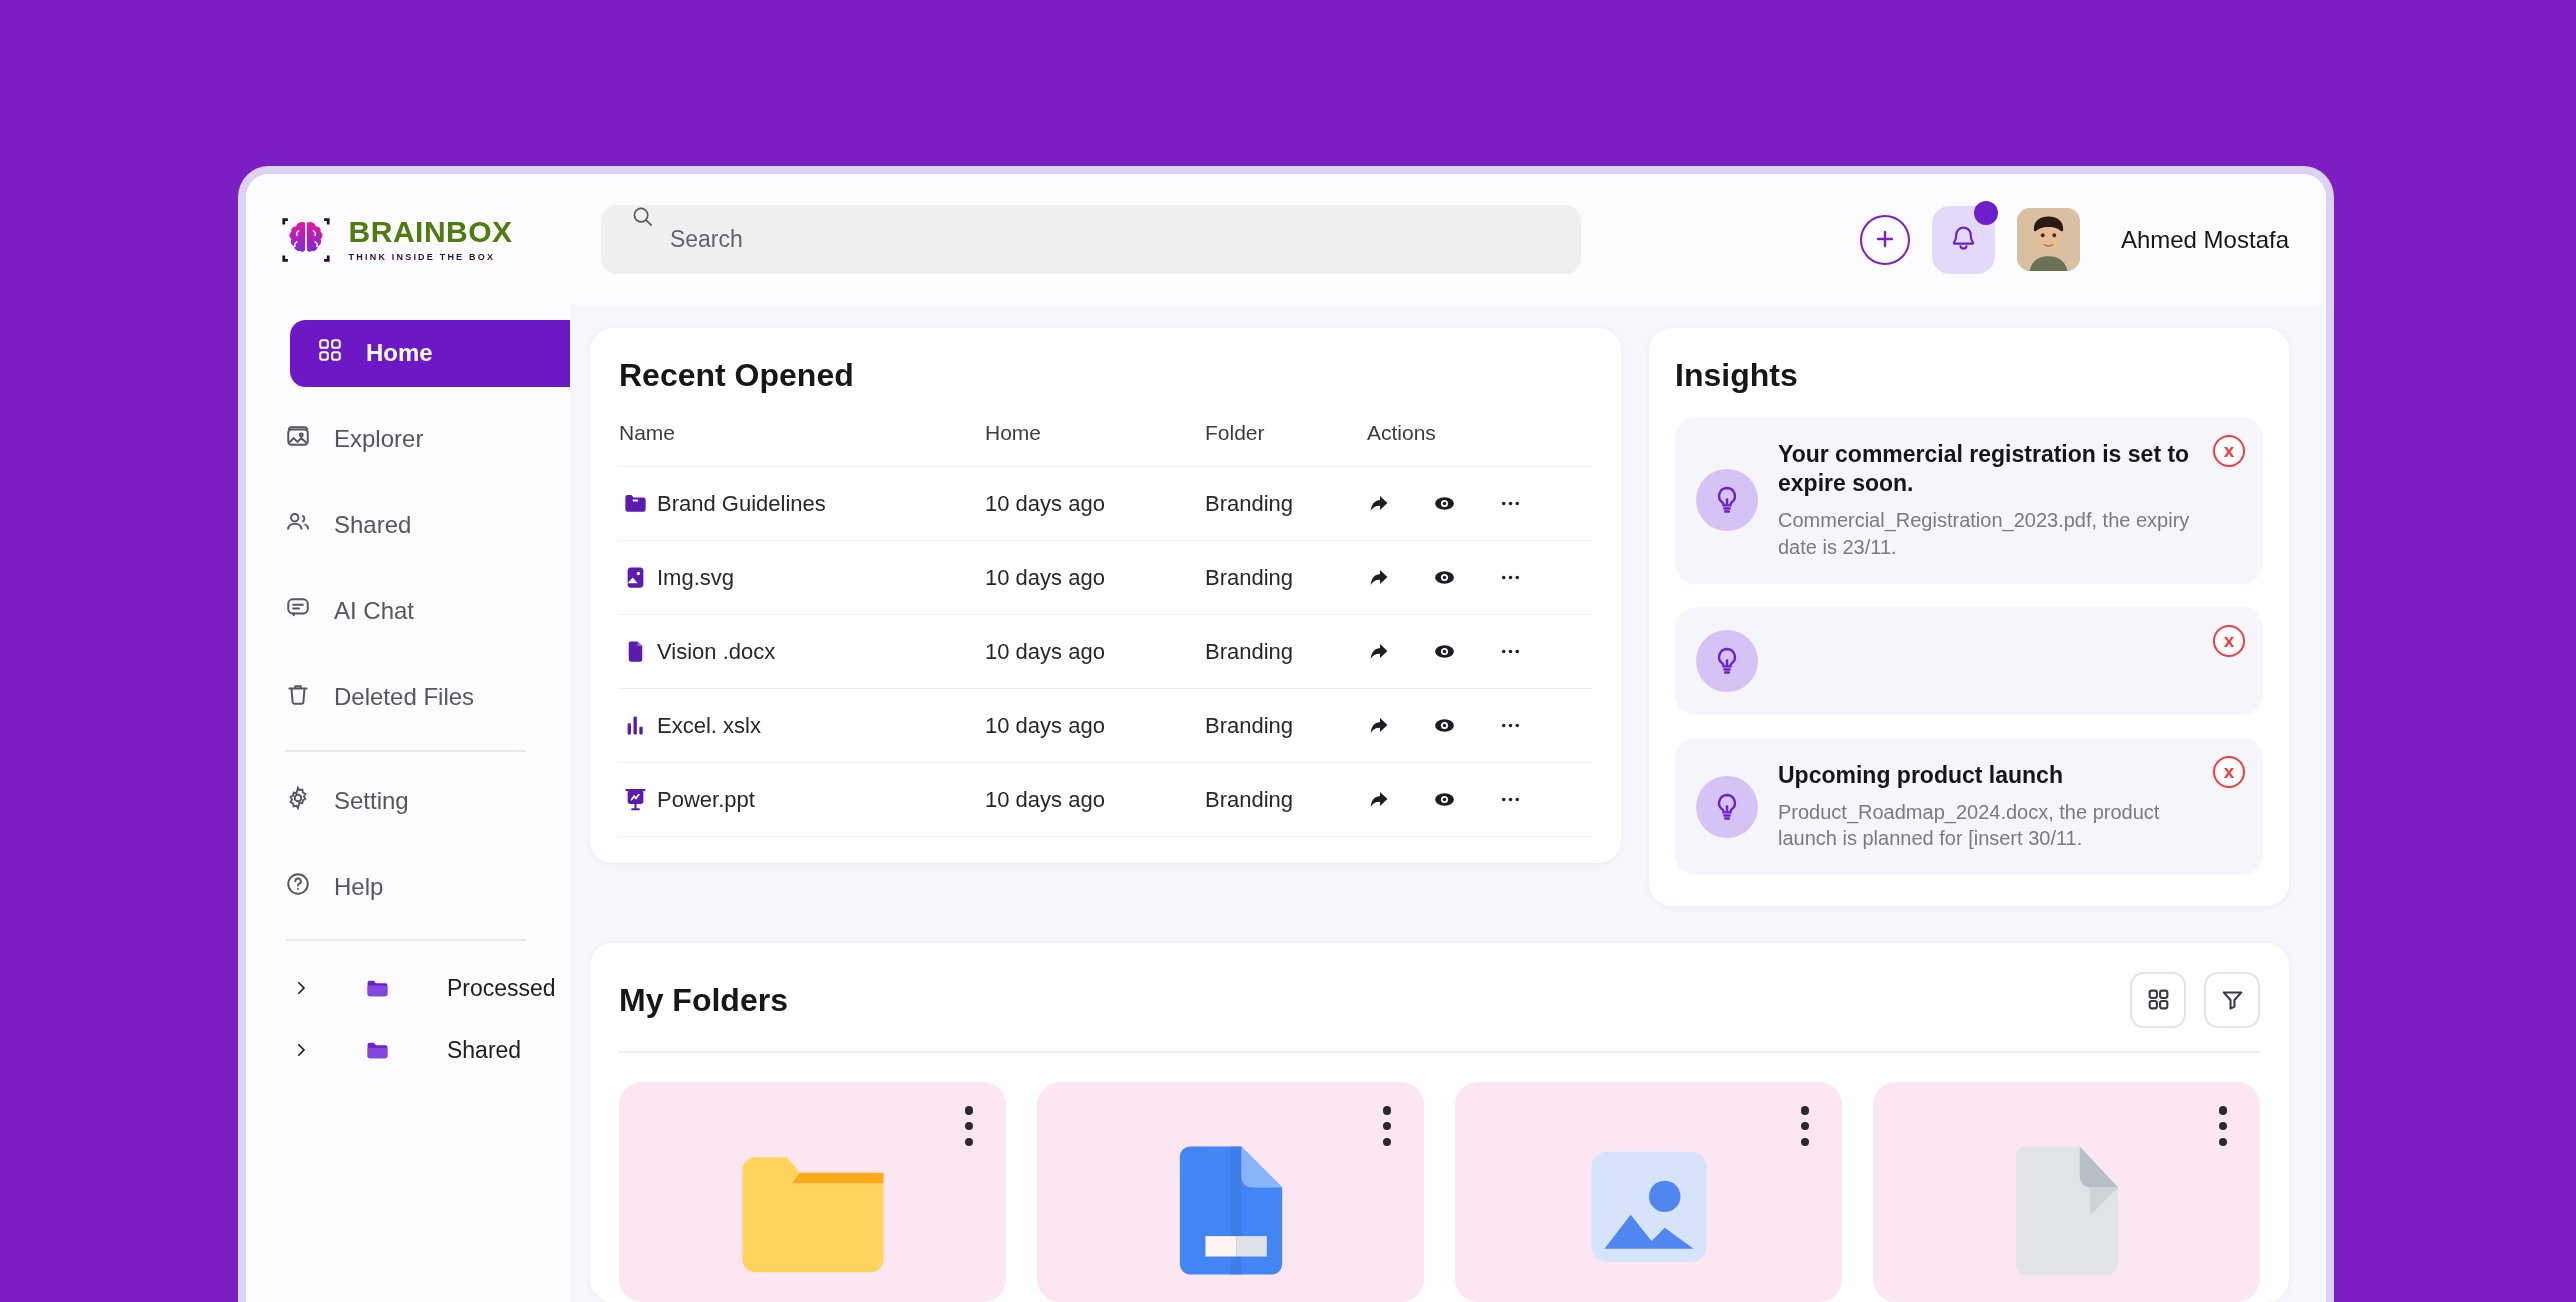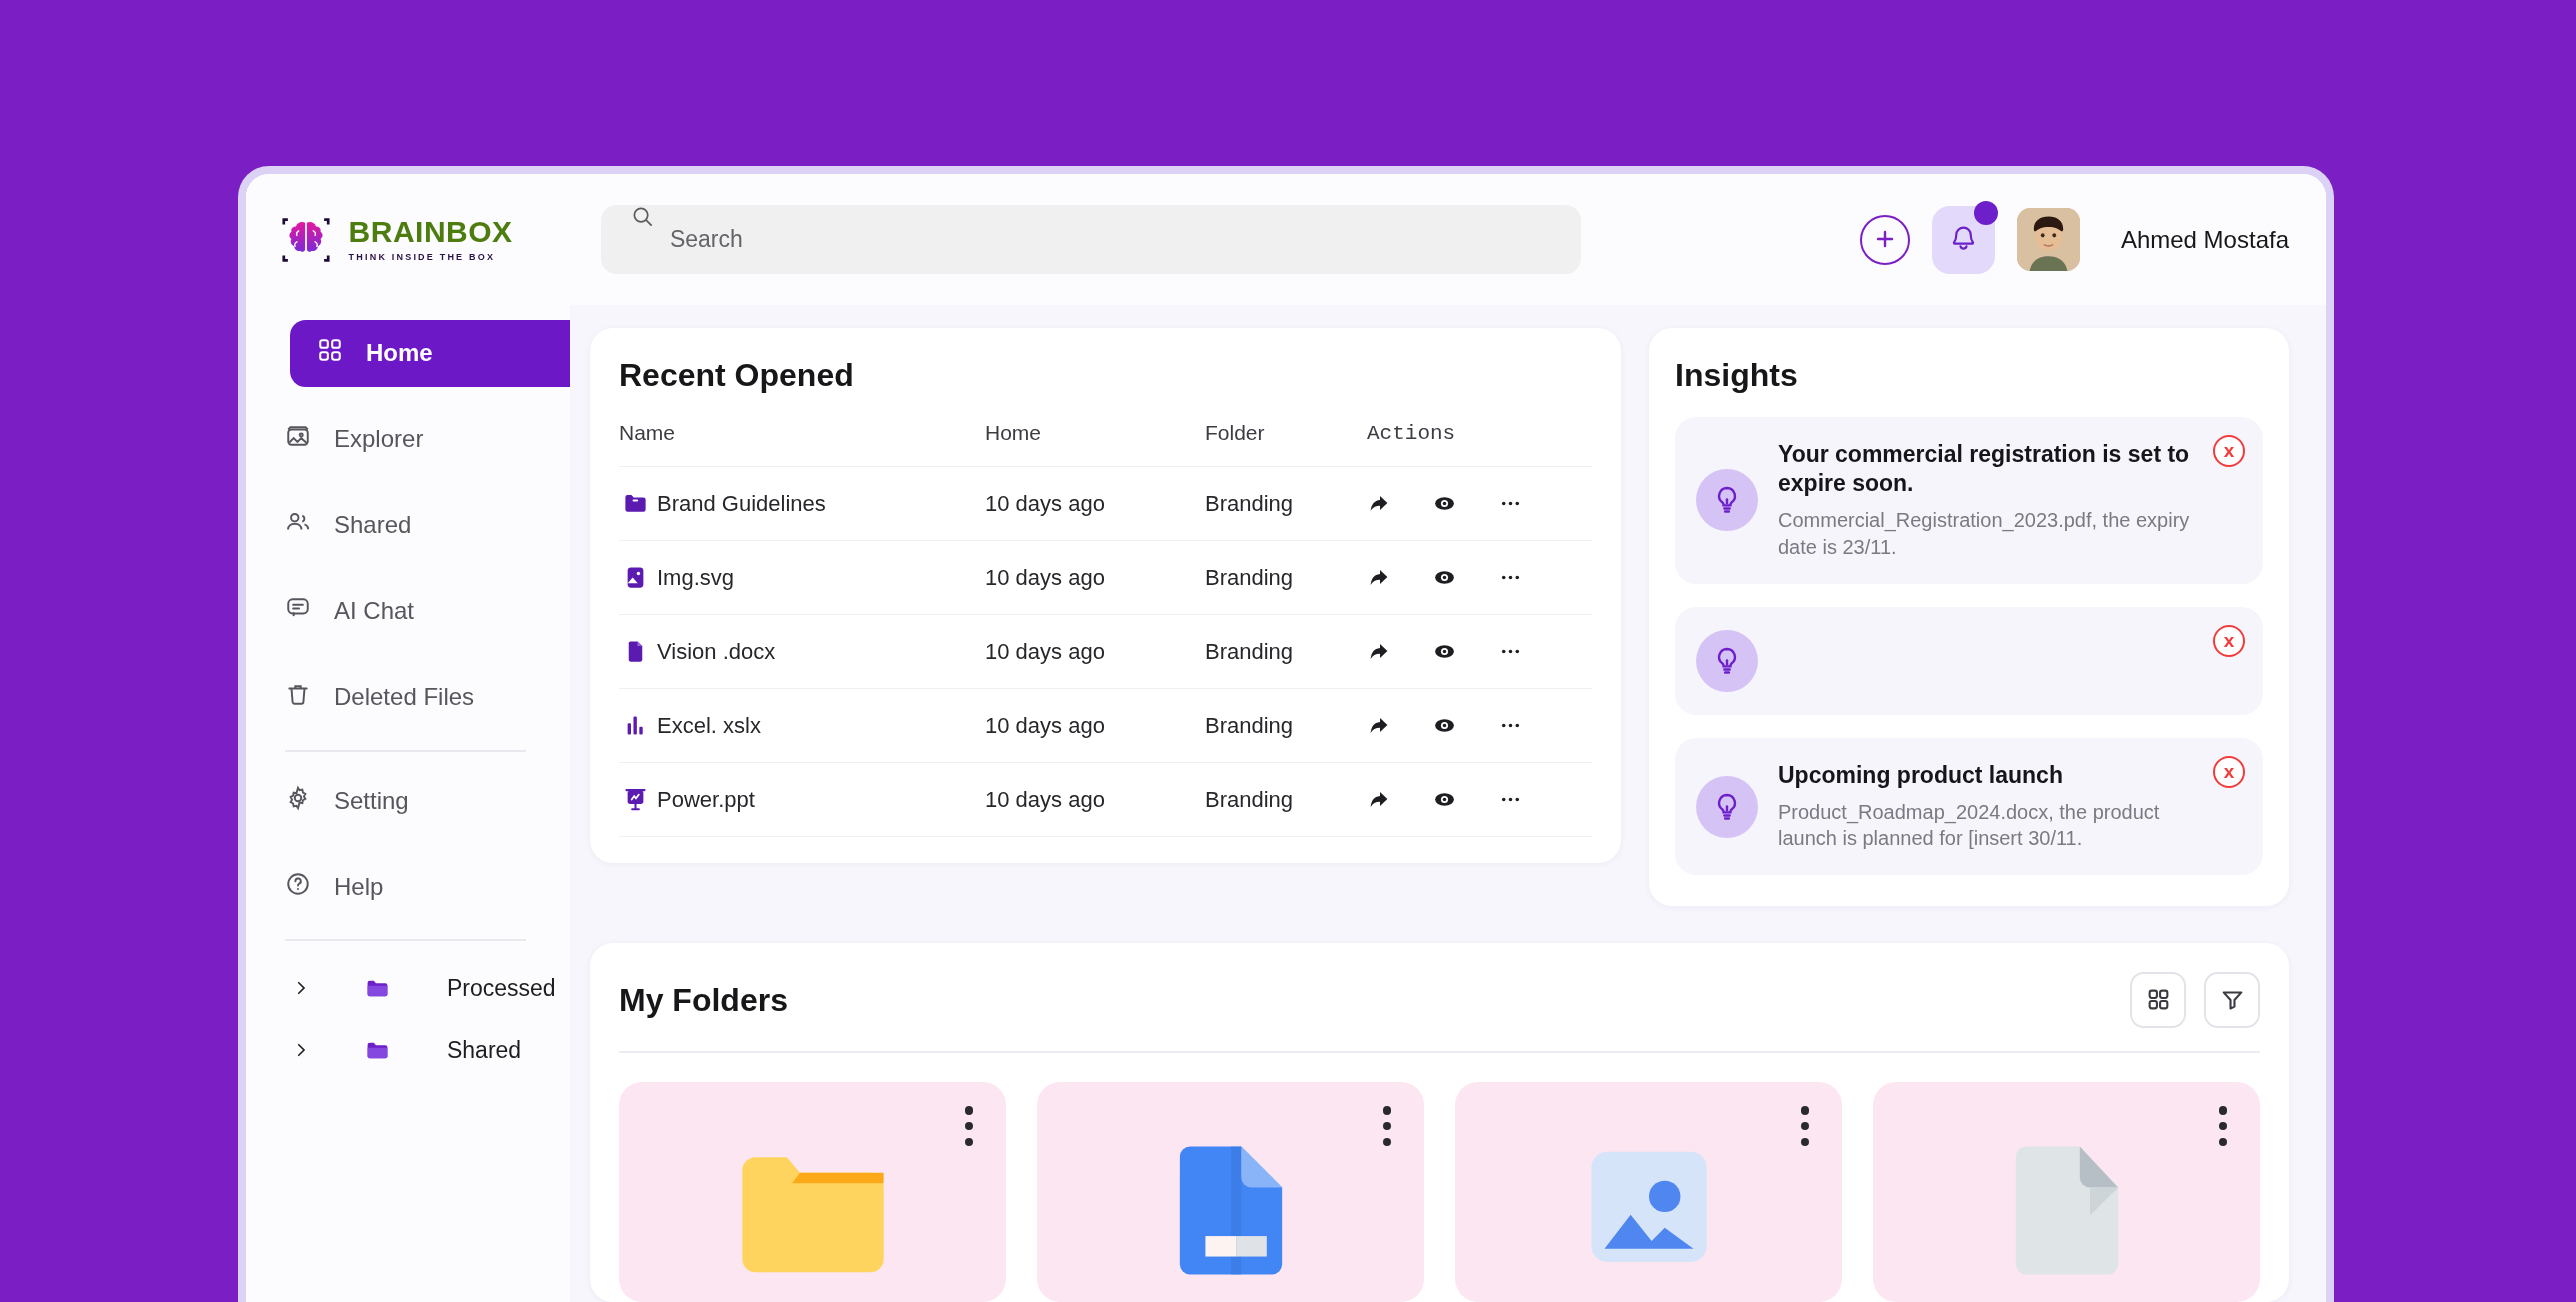--- a/index.html
+++ b/index.html
@@ -128,21 +128,21 @@
     font-size:22px; color:#27272B;
   }
   table.recent tr:last-child td { border-bottom:1.6px solid #EFEEF3; }
   .name-cell { display:flex; align-items:center; }
   .name-cell .fi { width:32px; display:flex; align-items:center; justify-content:center; }
   .name-cell .nm { margin-left:6px; }
   .act-cell { display:flex; align-items:center; gap:41px; }
   .act-btn { cursor:pointer; display:flex; align-items:center; justify-content:center; }
   .col-time { width:220px; }
   .col-folder { width:162px; }
-  .col-actions { width:225px;font-family:Liberation Mono, monospace; }
+  .col-actions { width:225px; }
   
   .insights-card { width:640px; min-width:640px; padding:29px 26px 31px 26px; }
   .insight {
     background:#F6F5FC; border-radius:21px; padding:23px 23px 23px 21px;
     display:flex; align-items:center; position:relative; margin-top:23px;
   }
   .bulb-badge {
     width:62px; height:62px; min-width:62px; border-radius:50%;
     background:#D5C3F6; display:flex; align-items:center; justify-content:center;
   }

